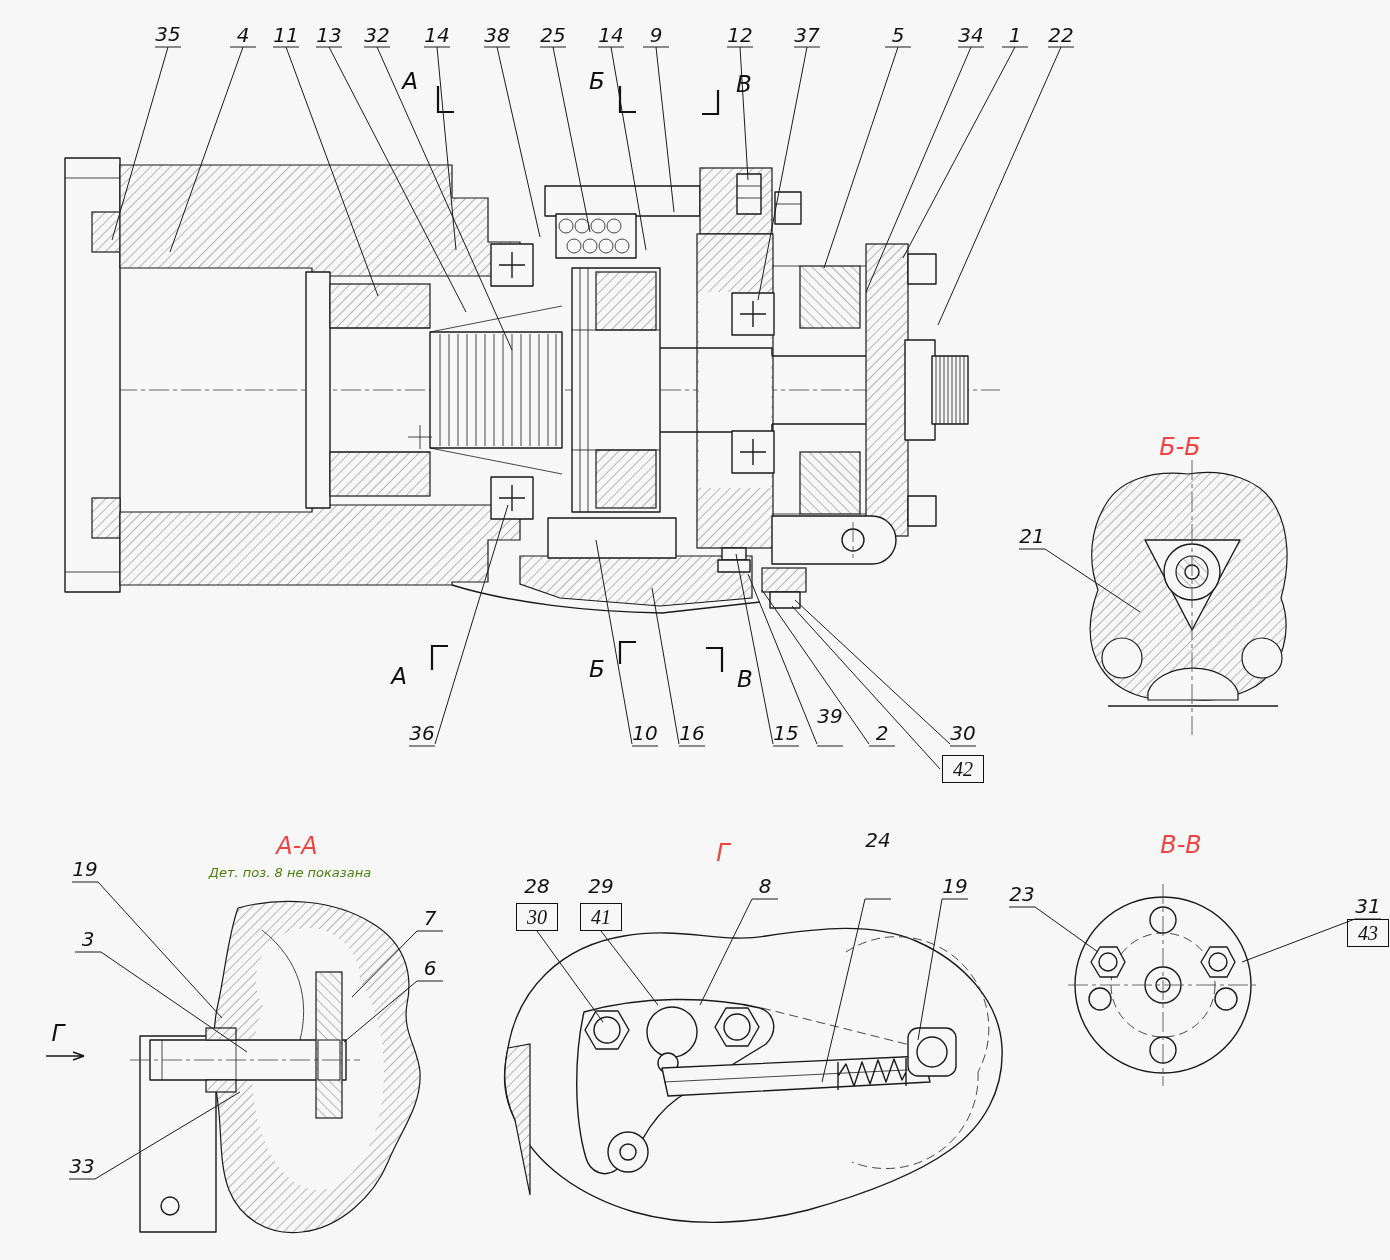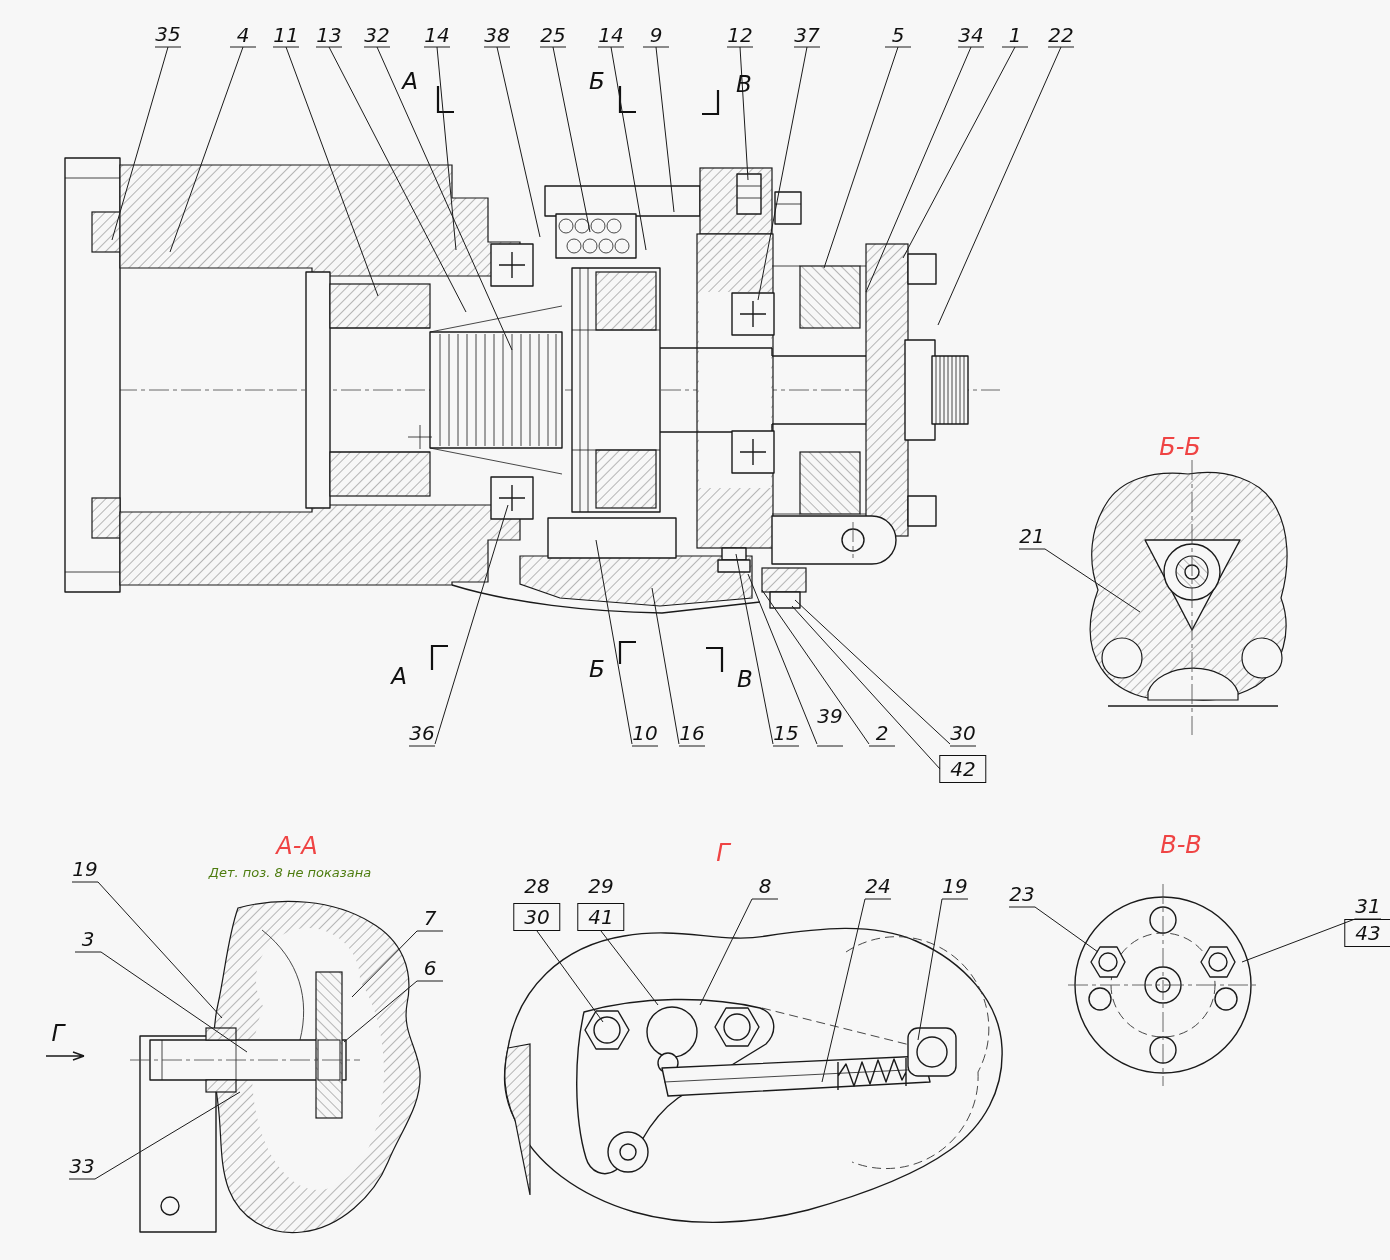--- a/index.html
+++ b/index.html
@@ -12,21 +12,21 @@
   .hf{fill:url(#h1);stroke:#1a1a1a;stroke-width:1.2;}
   .hf2{fill:url(#h2);stroke:#1a1a1a;stroke-width:1.2;}
   .thin{fill:none;stroke:#1a1a1a;stroke-width:0.8;}
   .cl{stroke:#444;stroke-width:0.8;stroke-dasharray:20 4 4 4;fill:none;}
   .dash{stroke:#333;stroke-width:0.9;stroke-dasharray:9 5;fill:none;}
   .ldr{stroke:#1c1c1c;stroke-width:1;fill:none;}
   .sec{stroke:#111;stroke-width:2.2;fill:none;}
   
   .lbl{position:absolute;transform:translate(-50%,-50%);font:italic 20px "DejaVu Sans",sans-serif;
        color:#111;white-space:nowrap;line-height:1;}
-  .boxed{border:1.6px solid #111;padding:3px 10px;background:transparent;}
+  .boxed{border:1.6px solid #111;padding:3px 10px;background:transparent;font-family:Liberation Serif, serif;}
   .title{position:absolute;transform:translate(-50%,-50%);font:italic 24px "DejaVu Sans",sans-serif;color:#ef4444;white-space:nowrap;}
   .note{position:absolute;transform:translate(-50%,-50%);font:italic 13px "DejaVu Sans",sans-serif;color:#4d7c0f;white-space:nowrap;}
   .marker{position:absolute;transform:translate(-50%,-50%);font:italic 23px "DejaVu Sans",sans-serif;color:#111;}
   .watermark{position:absolute;left:700px;top:638px;transform:translate(-50%,-50%);
        font:bold 126px "DejaVu Sans",sans-serif;letter-spacing:3px;
        color:#f3f3f3;-webkit-text-stroke:2.5px #c3c3c3;}
 </style>
 </head>
 <body>
 
@@ -284,21 +284,21 @@
 <div class="lbl" style="left:88px;top:939px">3</div>
 <div class="lbl" style="left:430px;top:918px">7</div>
 <div class="lbl" style="left:430px;top:968px">6</div>
 <div class="lbl" style="left:82px;top:1166px">33</div>
 <div class="marker" style="left:58px;top:1033px">Г</div>
 
 <div class="title" style="left:723px;top:853px">Г</div>
 <div class="lbl" style="left:537px;top:886px">28</div>
 <div class="lbl" style="left:601px;top:886px">29</div>
 <div class="lbl" style="left:765px;top:886px">8</div>
-<div class="lbl" style="left:878px;top:886px">24</div>
+<div class="lbl" style="left:878px;top:840px">24</div>
 <div class="lbl" style="left:955px;top:886px">19</div>
 <div class="lbl boxed" style="left:537px;top:917px">30</div>
 <div class="lbl boxed" style="left:601px;top:917px">41</div>
 
 <div class="title" style="left:1181px;top:845px">В-В</div>
 <div class="lbl" style="left:1022px;top:894px">23</div>
 <div class="lbl" style="left:1368px;top:906px">31</div>
 <div class="lbl boxed" style="left:1368px;top:933px">43</div>
 
 <div class="marker" style="left:410px;top:81px">А</div>

